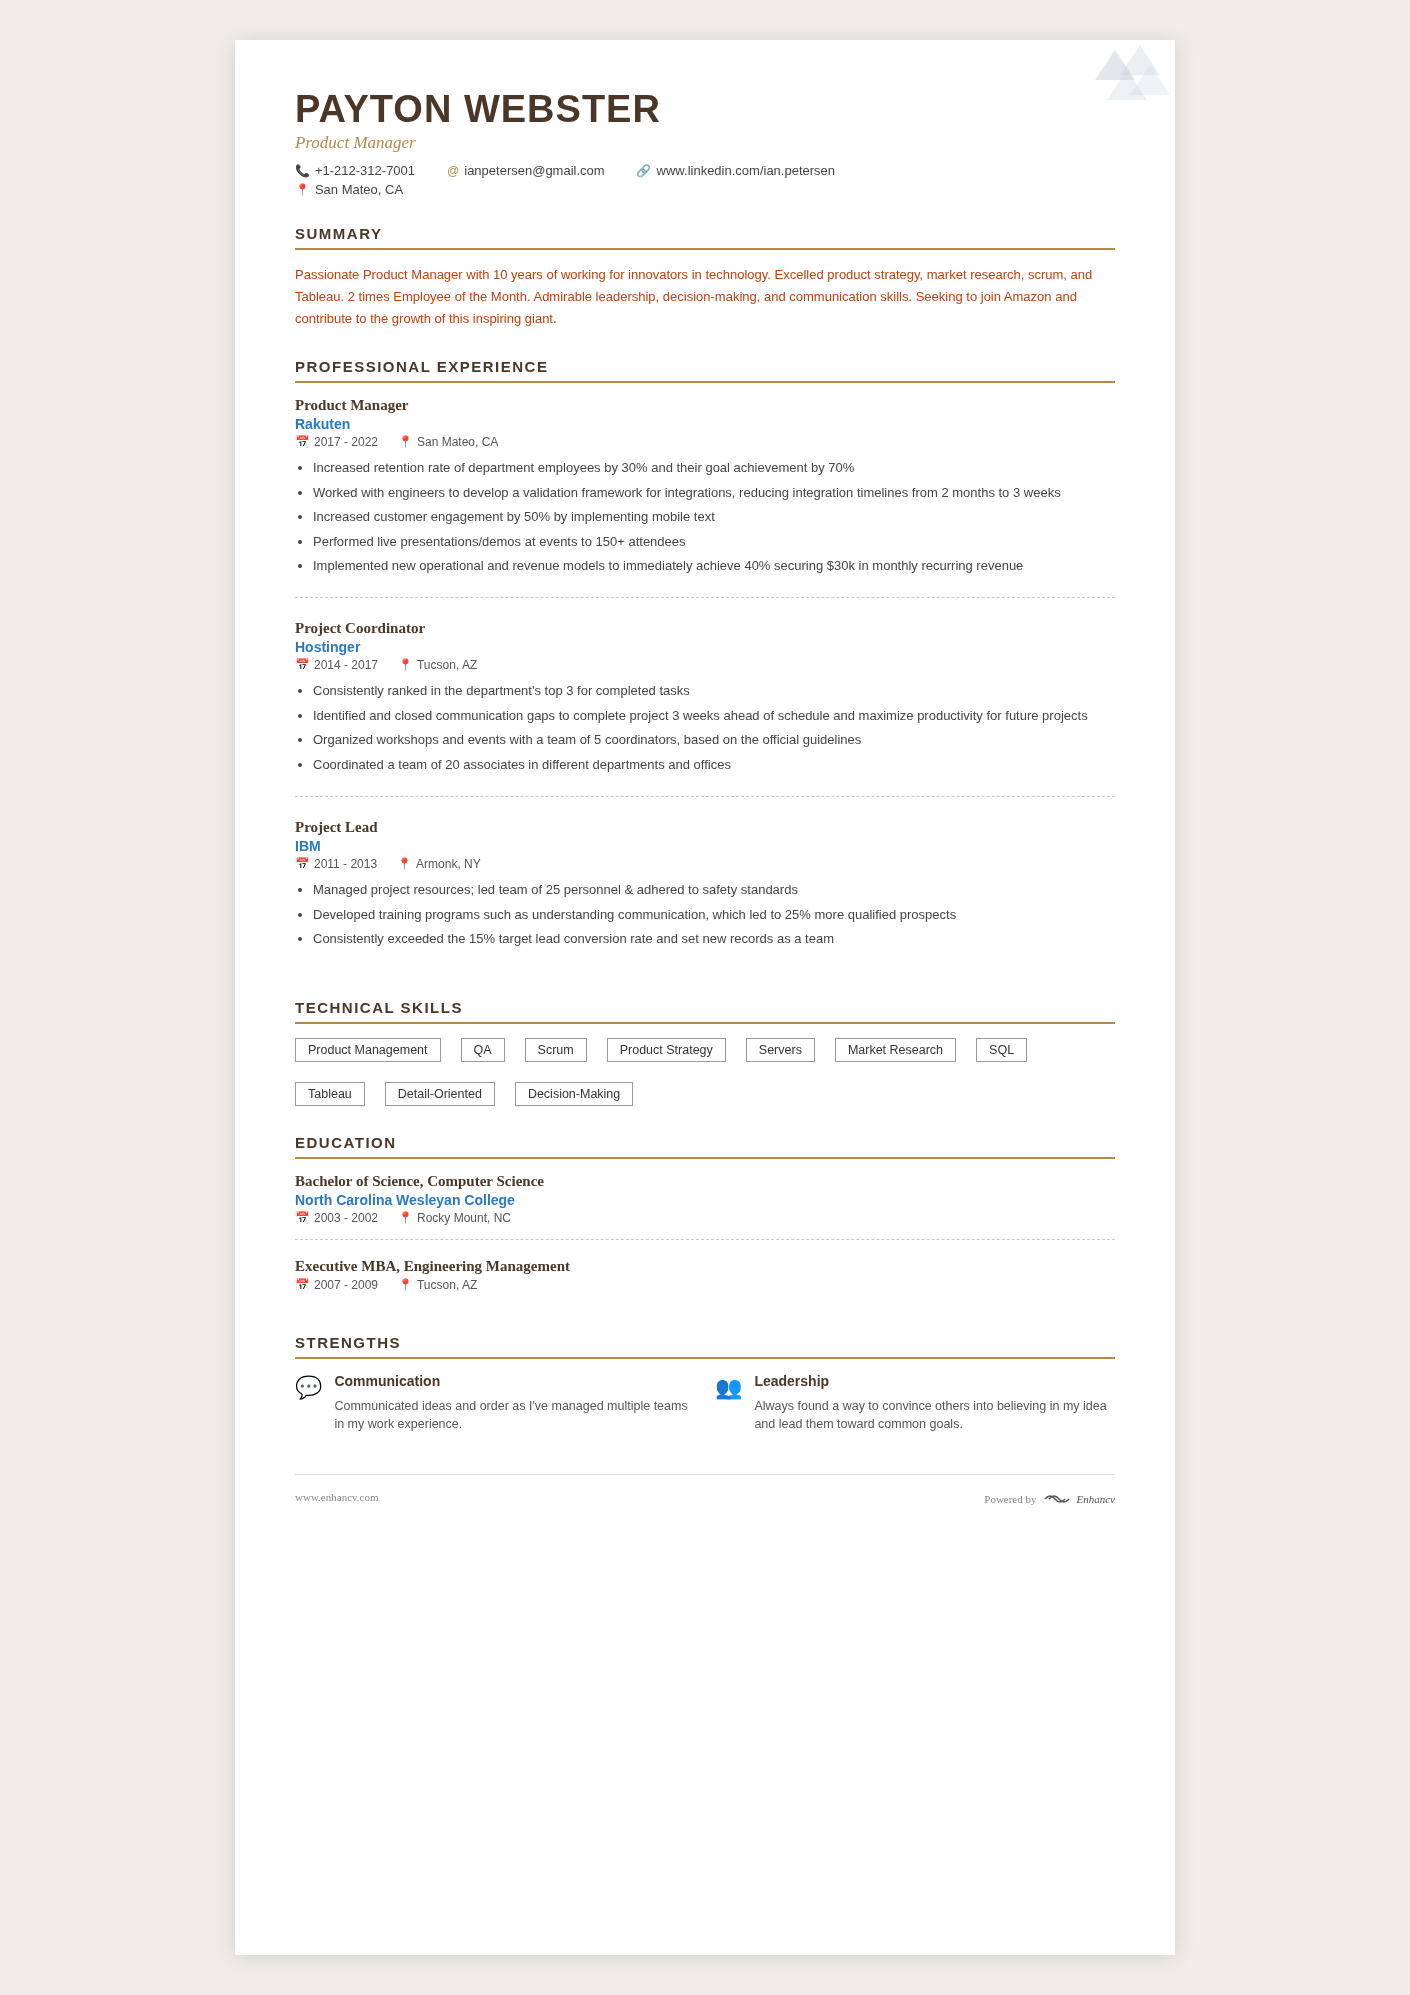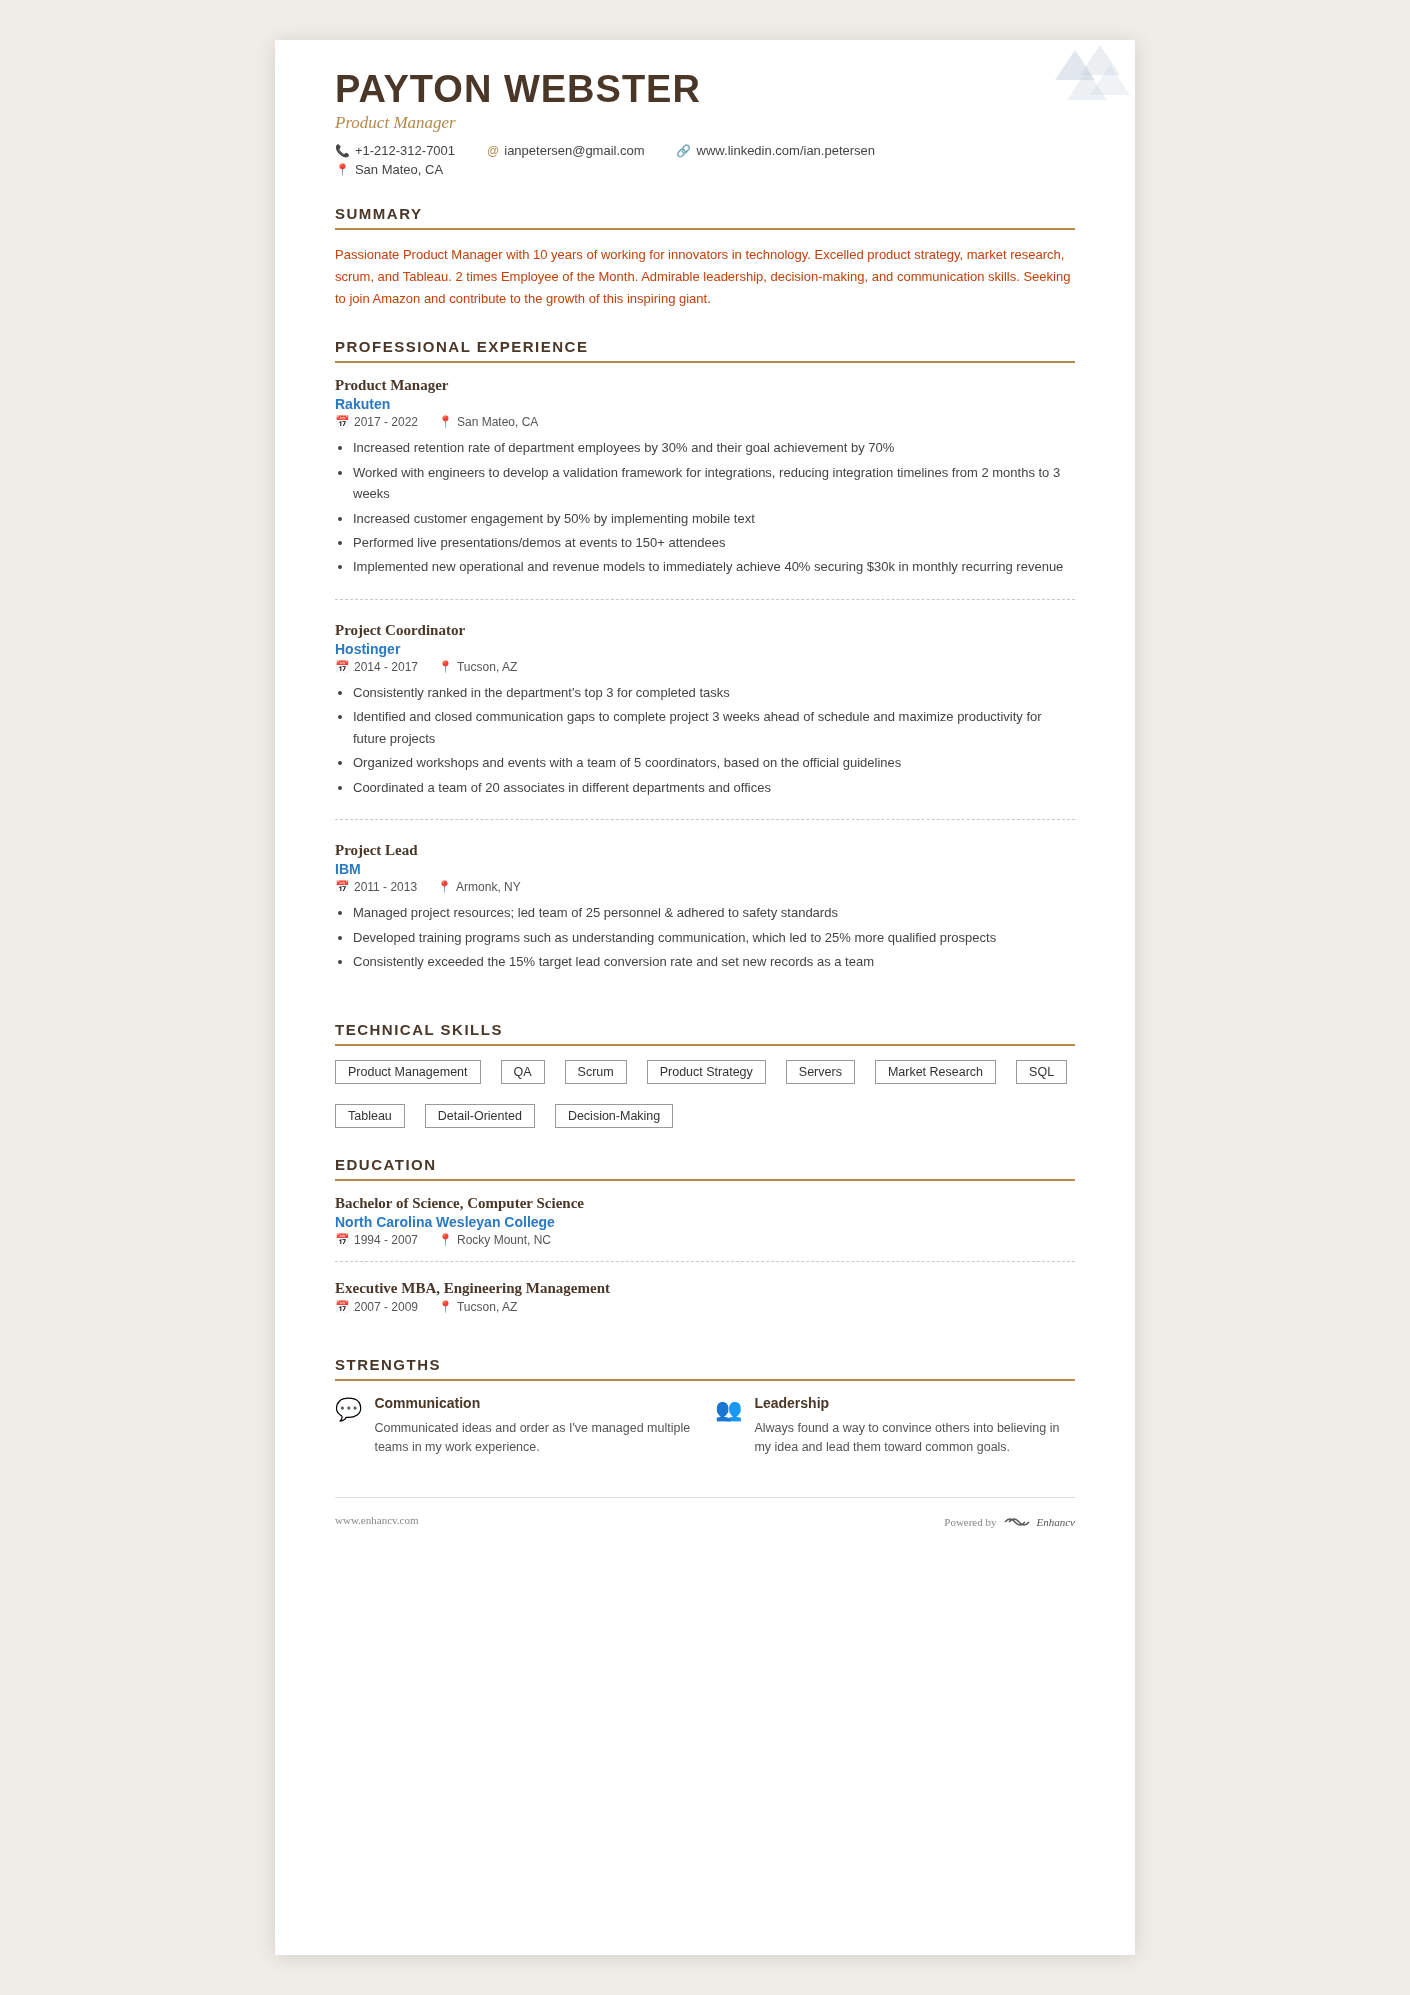--- a/index.html
+++ b/index.html
@@ -6,23 +6,23 @@
     body {
       font-family: 'Georgia', serif;
       background: #f0ede8;
       display: flex;
       justify-content: center;
       padding: 40px 20px;
       min-height: 1995px;
     }
     .resume-wrapper {
       background: #fff;
-      width: 860px;
+      width: 940px;
       min-height: 1900px;
-      padding: 28px 60px 60px 60px;
+      padding: 48px 60px 60px 60px;
       position: relative;
       box-shadow: 0 2px 20px rgba(0,0,0,0.12);
     }
     
     .deco-triangles {
       position: absolute;
       top: 0;
       right: 0;
       width: 120px;
       height: 80px;
@@ -294,21 +294,21 @@
 
   <div class="section">
     <div class="section-title">EDUCATION</div>
 
     <div class="edu-block">
       <div class="edu-degree">Bachelor of Science, Computer Science</div>
       <div class="edu-school">North Carolina Wesleyan College</div>
       <div class="job-meta">
         <div class="job-meta-item">
           <span class="meta-icon">📅</span>
-          <span>1994 - 2007</span>
+          <span>2003 - 2002</span>
         </div>
         <div class="job-meta-item">
           <span class="meta-icon">📍</span>
           <span>Rocky Mount, NC</span>
         </div>
       </div>
     </div>
 
     <div class="edu-block">
       <div class="edu-degree">Executive MBA, Engineering Management</div>

